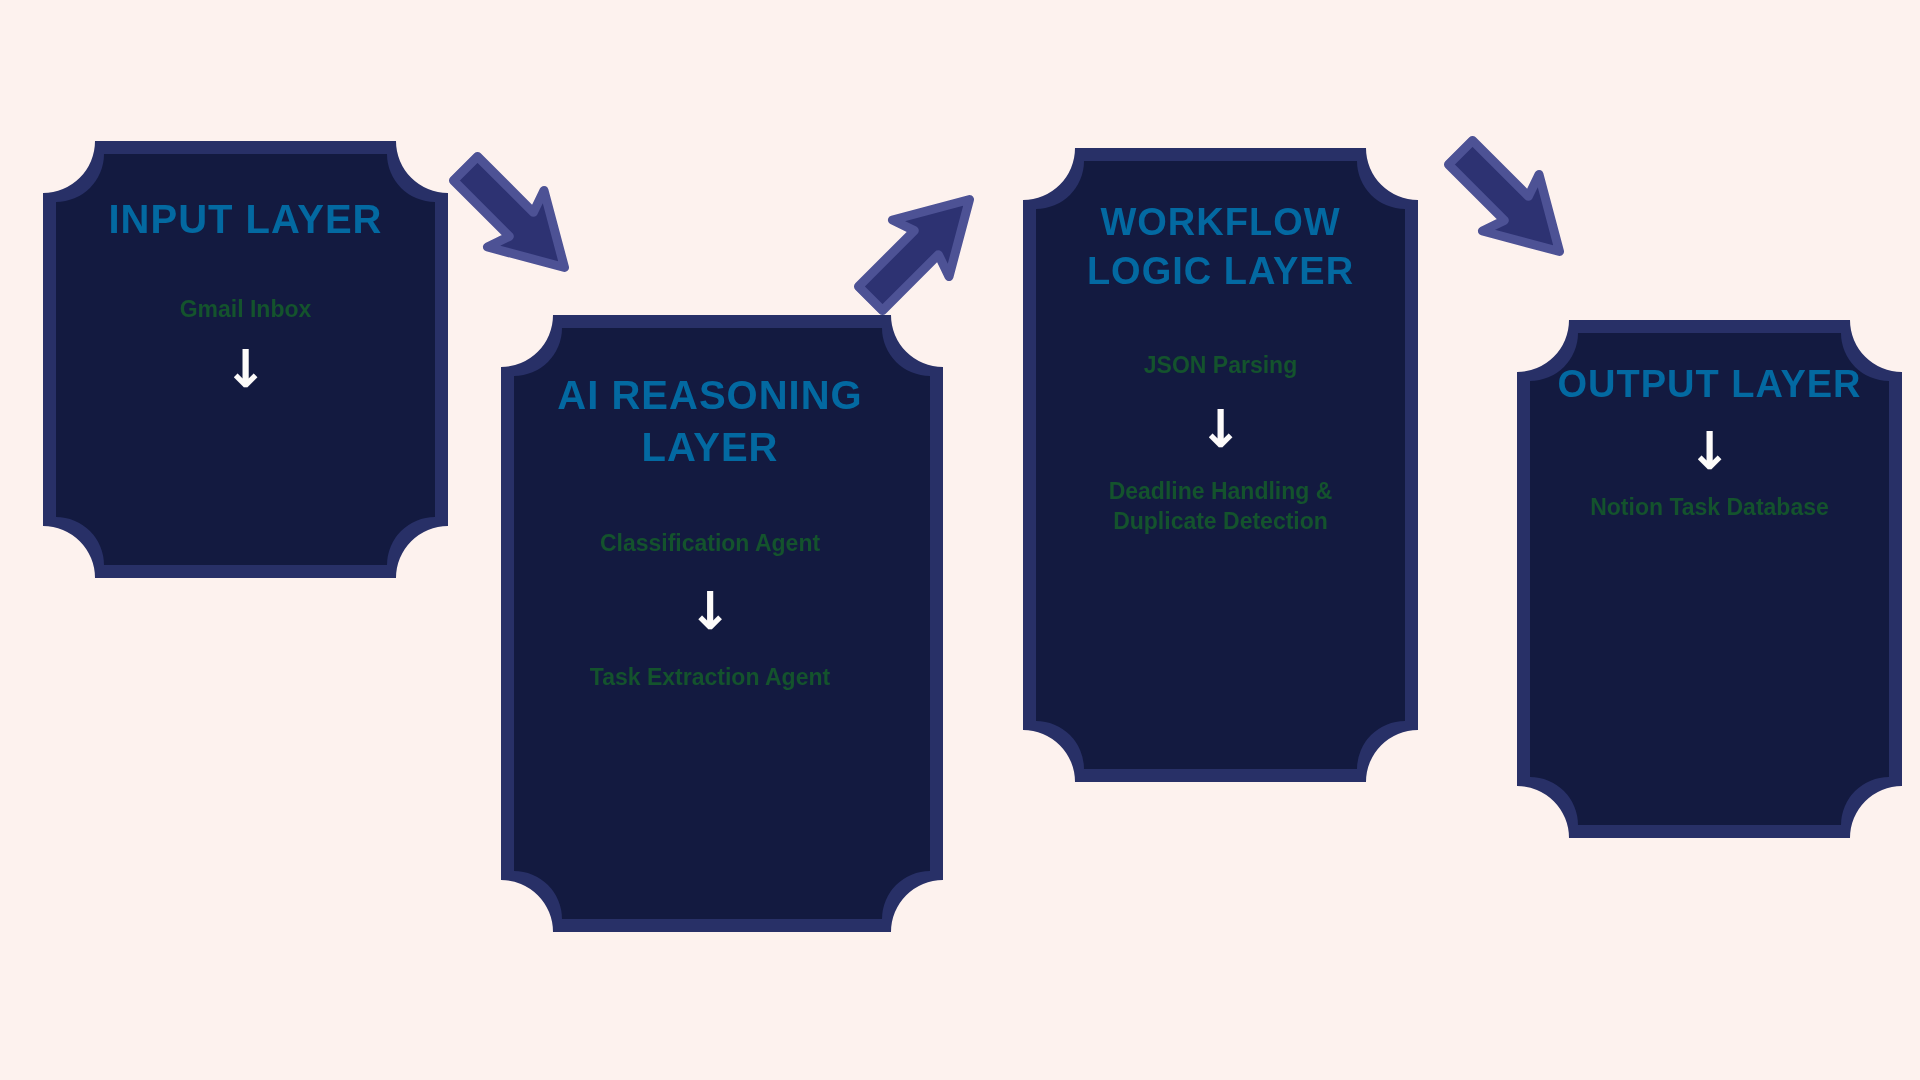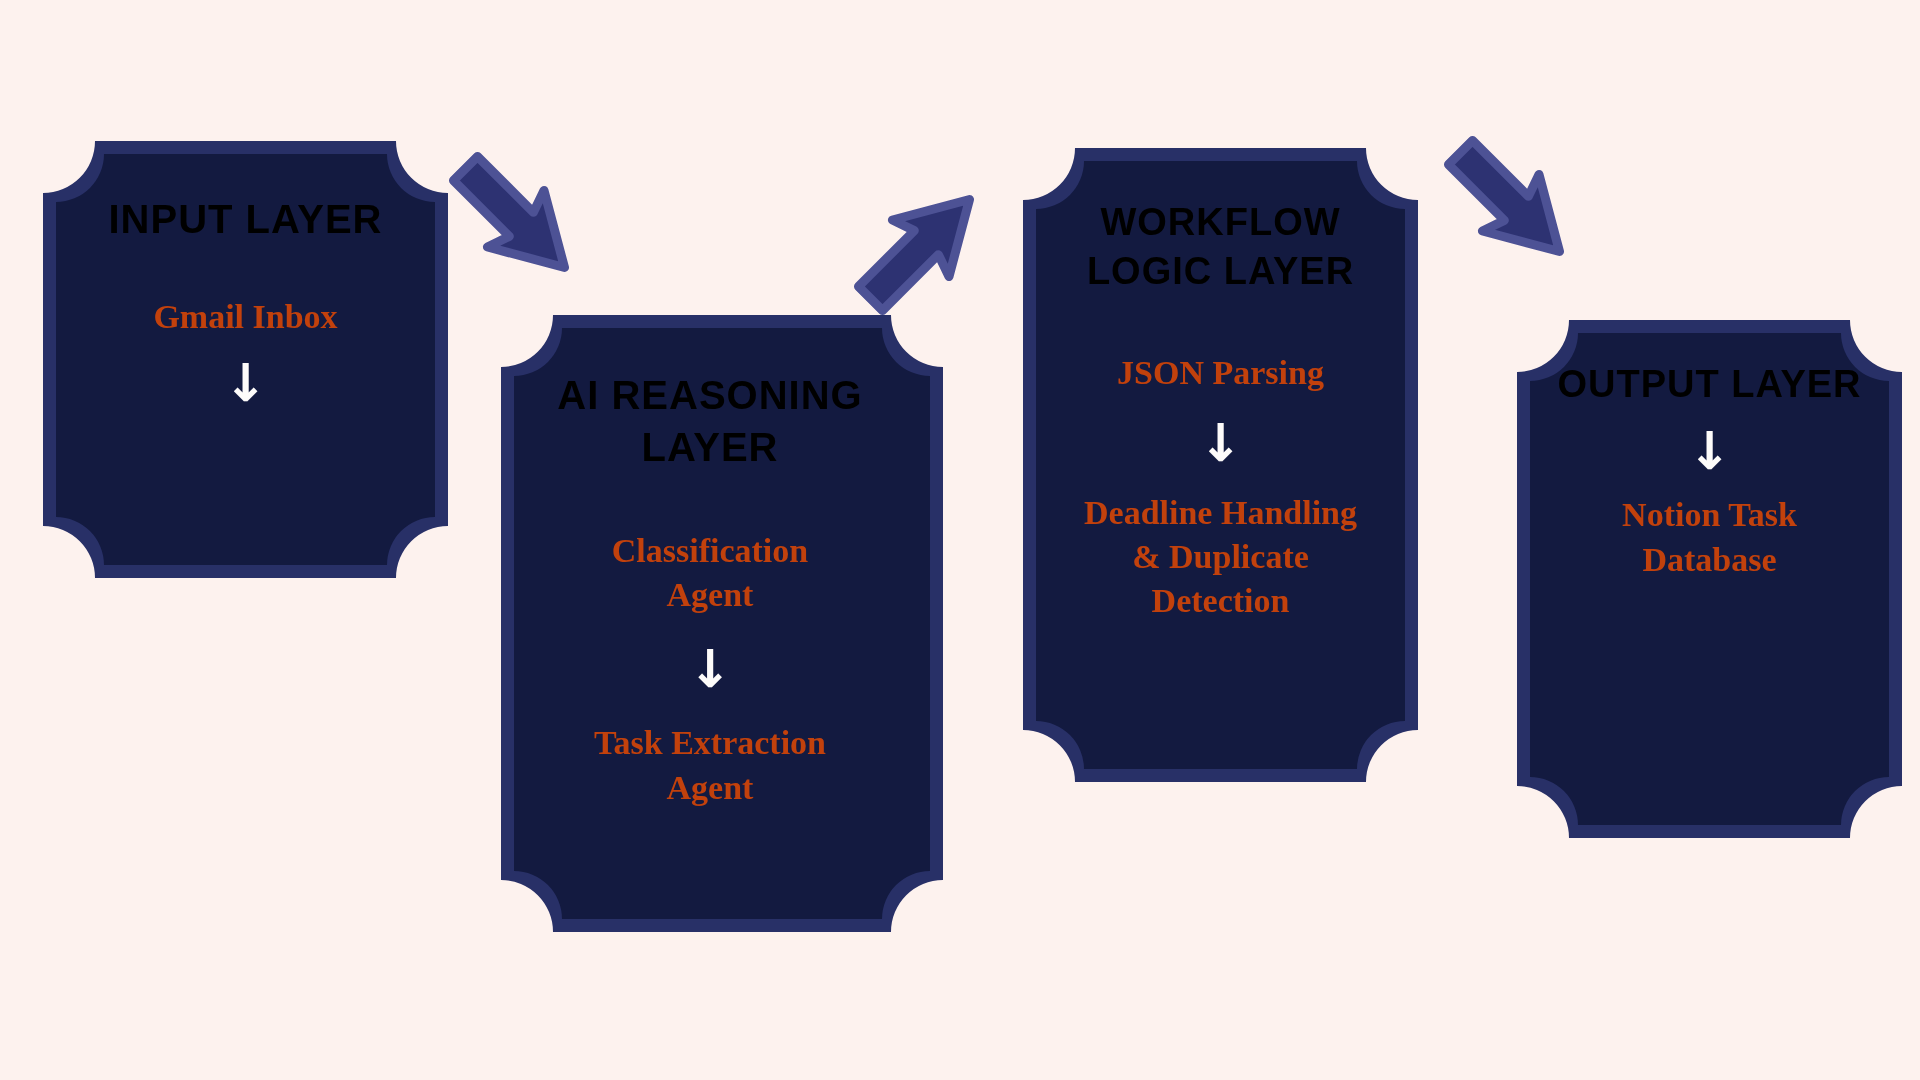--- a/index.html
+++ b/index.html
@@ -14,26 +14,25 @@
   .card{position:absolute;}
   .card svg{position:absolute;left:0;top:0;display:block;}
   .card-content{
     position:absolute;left:0;top:0;right:0;bottom:0;
     display:flex;flex-direction:column;align-items:center;
     text-align:center;color:#fdfbfa;
   }
   .card-title{
     font-weight:bold;font-size:40px;line-height:1.3;
     letter-spacing:1px;text-transform:uppercase;
-    color:#000000;
+    color:#0369a1;
   }
   .card-item{
-    font-weight:bold;font-size:34px;line-height:1.3;
-    color:#c2410c;
-    font-family:Liberation Serif, serif;
+    font-weight:bold;font-size:23px;line-height:1.3;
+    color:#14532d;
   }
   .varrow{
     font-family:"DejaVu Sans", sans-serif;
     font-weight:bold;font-size:52px;line-height:1;
     color:#fdfbfa;
   }
 
   
   #card-input{left:43px;top:141px;width:405px;height:437px;}
   #card-input .card-content{padding-top:52px;}

